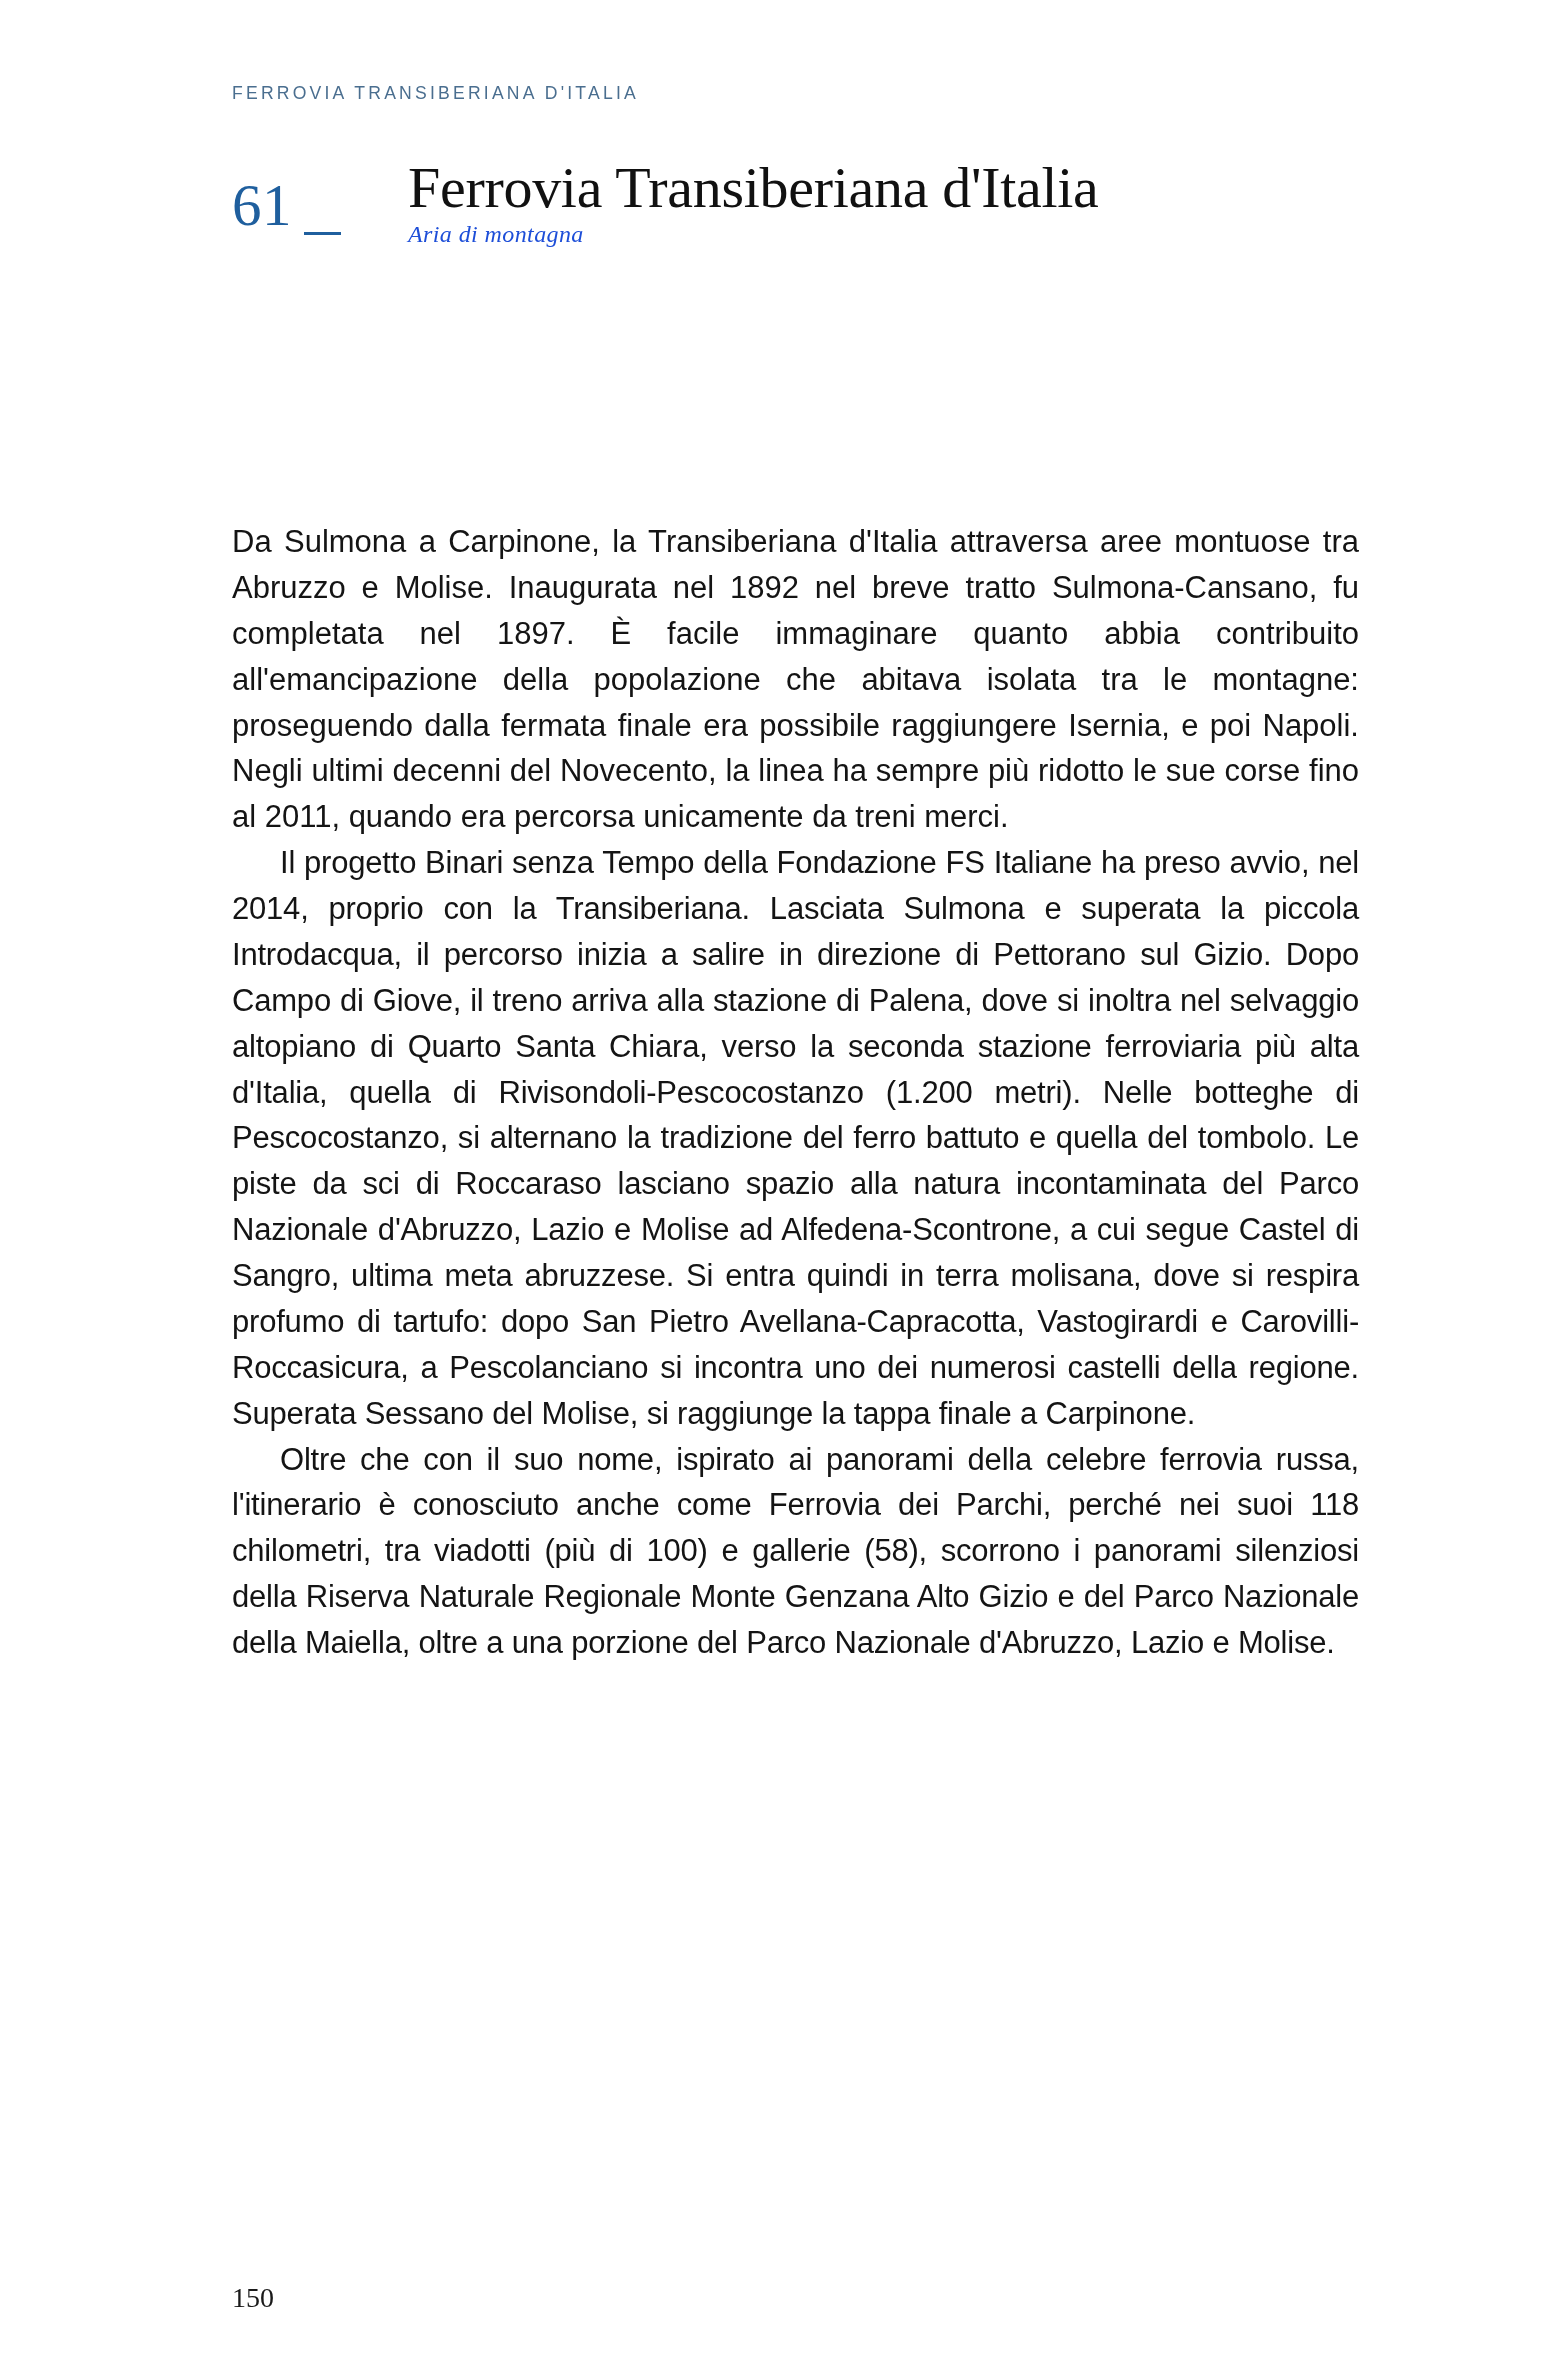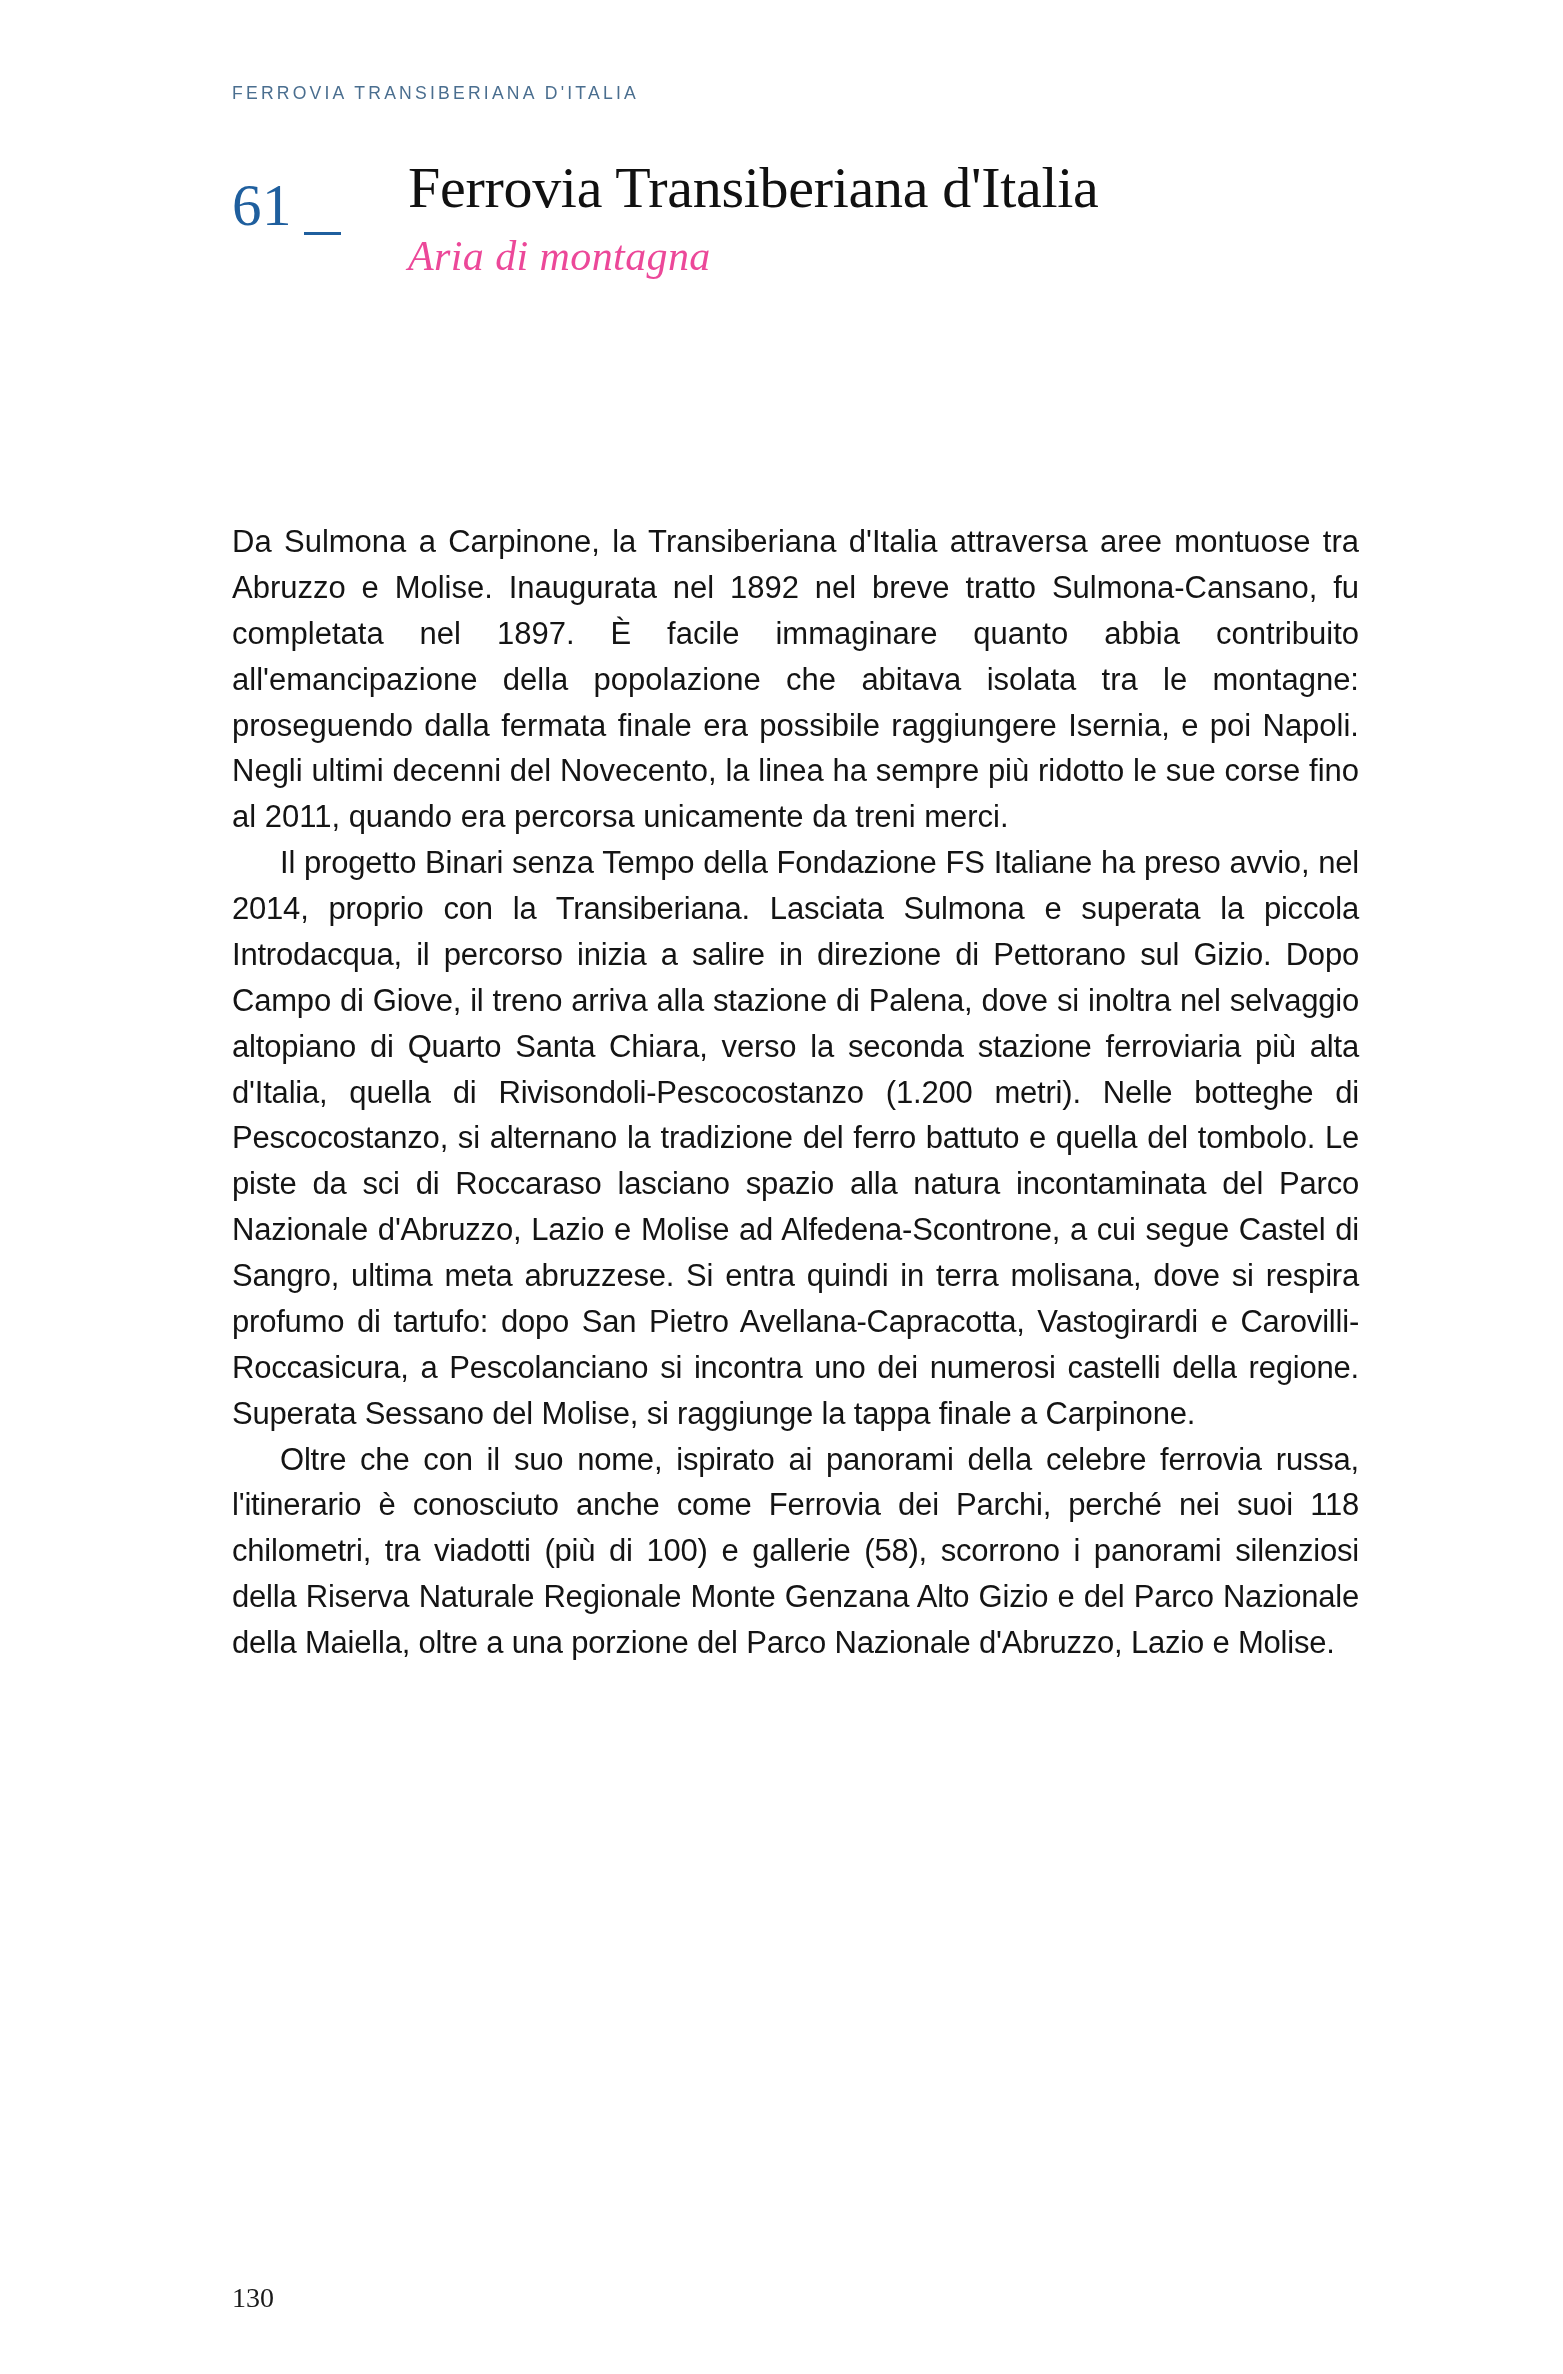--- a/index.html
+++ b/index.html
@@ -72,24 +72,24 @@
     margin: 0 0 0 176px;
     font-size: 58px;
     line-height: 1.12;
     font-weight: 400;
     letter-spacing: -0.3px;
     color: #111111;
     font-family: "Liberation Serif", serif;
   }
 
   .chapter-subtitle {
-    margin: 11px 0 0 176px;
-    font-size: 42px;
+    margin: 0 0 0 176px;
+    font-size: 24px;
     font-style: italic;
-    color: #ec4899;
+    color: #1d4ed8;
     letter-spacing: 0.4px;
   }
 
   .body-text {
     position: absolute;
     top: 519px;
     left: 232px;
     width: 1127px;
   }
 
@@ -135,16 +135,16 @@
     </div>
     <div class="chapter-subtitle">Aria di montagna</div>
   </div>
 
   <div class="body-text">
     <p>Da Sulmona a Carpinone, la Transiberiana d'Italia attraversa aree montuose tra Abruzzo e Molise. Inaugurata nel 1892 nel breve tratto Sulmona-Cansano, fu completata nel 1897. È facile immaginare quanto abbia contribuito all'emancipazione della popolazione che abitava isolata tra le montagne: proseguendo dalla fermata finale era possibile raggiungere Isernia, e poi Napoli. Negli ultimi decenni del Novecento, la linea ha sempre più ridotto le sue corse fino al 2011, quando era percorsa unicamente da treni merci.</p>
     <p class="indent tight">Il progetto Binari senza Tempo della Fondazione FS Italiane ha preso avvio, nel 2014, proprio con la Transiberiana. Lasciata Sulmona e superata la piccola Introdacqua, il percorso inizia a salire in direzione di Pettorano sul Gizio. Dopo Campo di Giove, il treno arriva alla stazione di Palena, dove si inoltra nel selvaggio altopiano di Quarto Santa Chiara, verso la seconda stazione ferroviaria più alta d'Italia, quella di Rivisondoli-Pescocostanzo (1.200 metri). Nelle botteghe di Pescocostanzo, si alternano la tradizione del ferro battuto e quella del tombolo. Le piste da sci di Roccaraso lasciano spazio alla natura incontaminata del Parco Nazionale d'Abruzzo, Lazio e Molise ad Alfedena-Scontrone, a cui segue Castel di Sangro, ultima meta abruzzese. Si entra quindi in terra molisana, dove si respira profumo di tartufo: dopo San Pietro Avellana-Capracotta, Vastogirardi e Carovilli-Roccasicura, a Pescolanciano si incontra uno dei numerosi castelli della regione. Superata Sessano del Molise, si raggiunge la tappa finale a Carpinone.</p>
     <p class="indent tight">Oltre che con il suo nome, ispirato ai panorami della celebre ferrovia russa, l'itinerario è conosciuto anche come Ferrovia dei Parchi, perché nei suoi 118 chilometri, tra viadotti (più di 100) e gallerie (58), scorrono i panorami silenziosi della Riserva Naturale Regionale Monte Genzana Alto Gizio e del Parco Nazionale della Maiella, oltre a una porzione del Parco Nazionale d'Abruzzo, Lazio e Molise.</p>
   </div>
 
-  <div class="folio">130</div>
+  <div class="folio">150</div>
 
 </div>
 
 
 </body></html>

